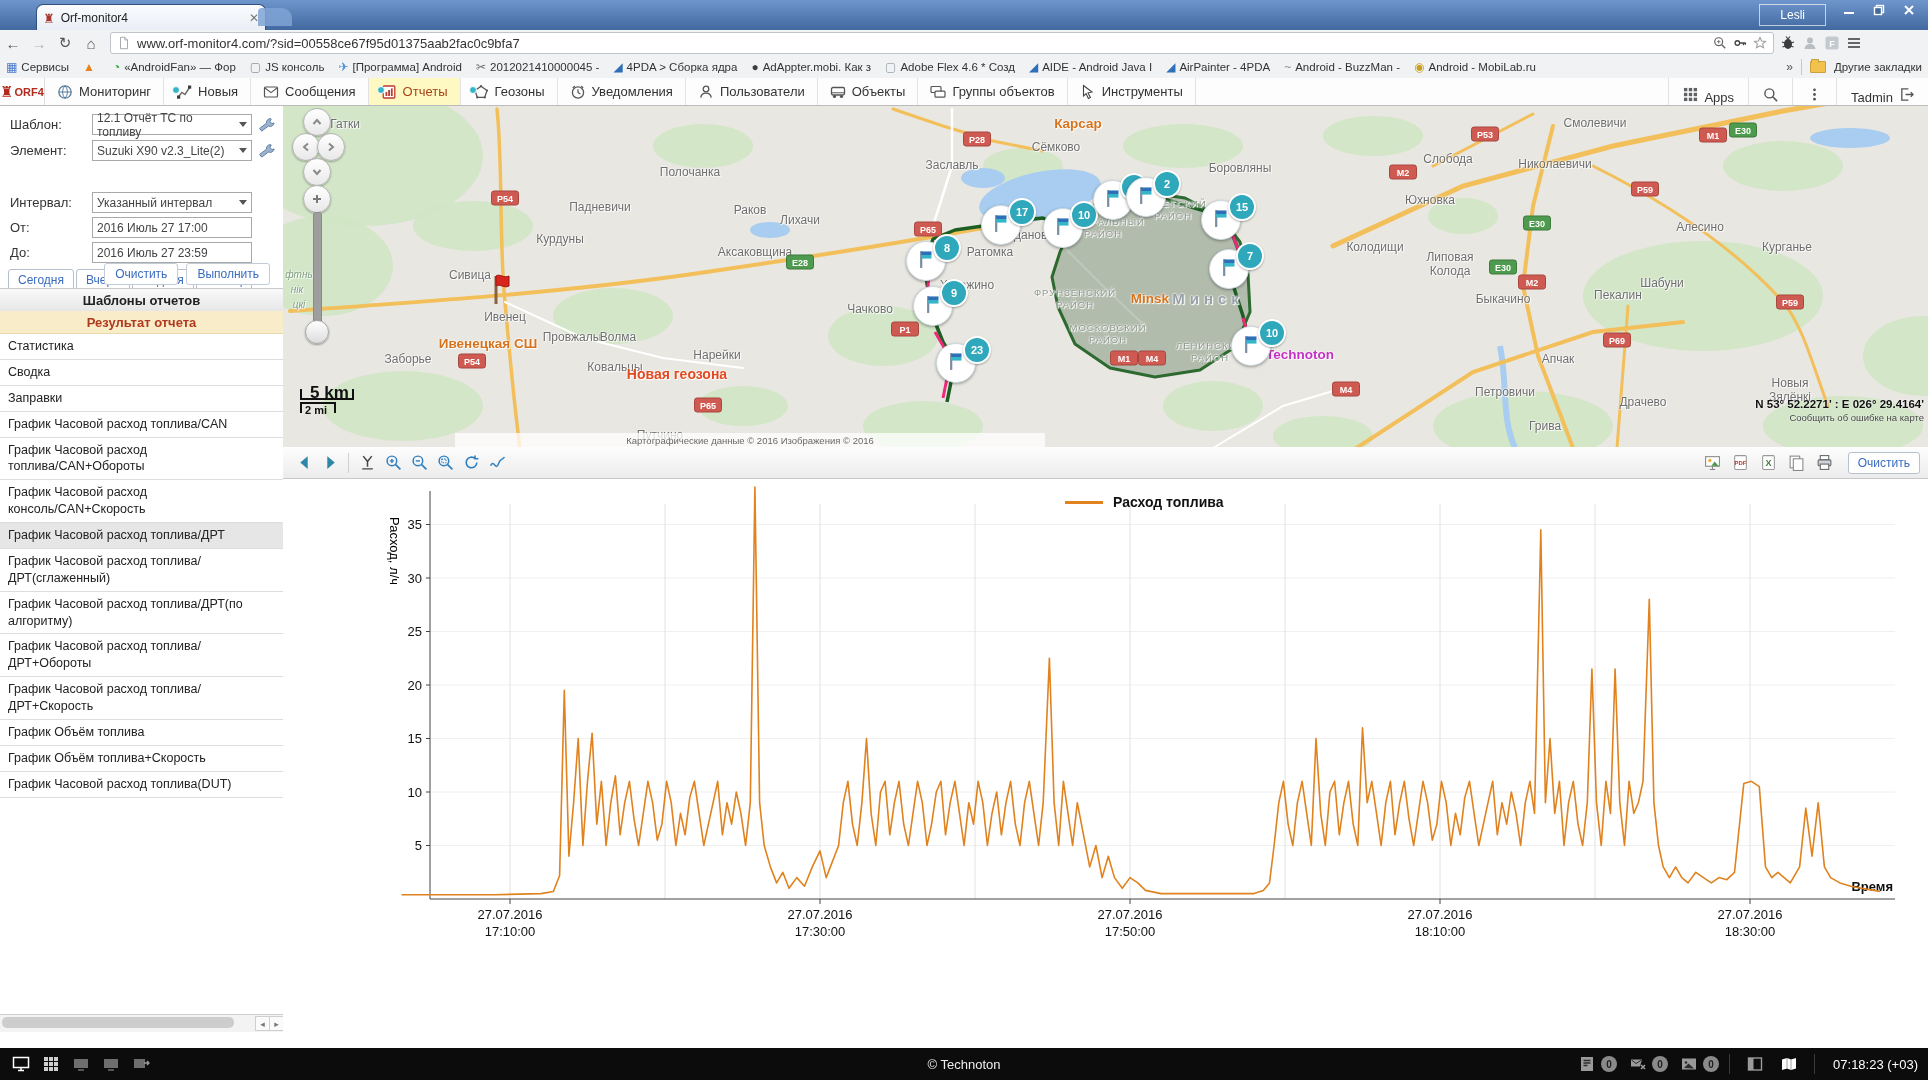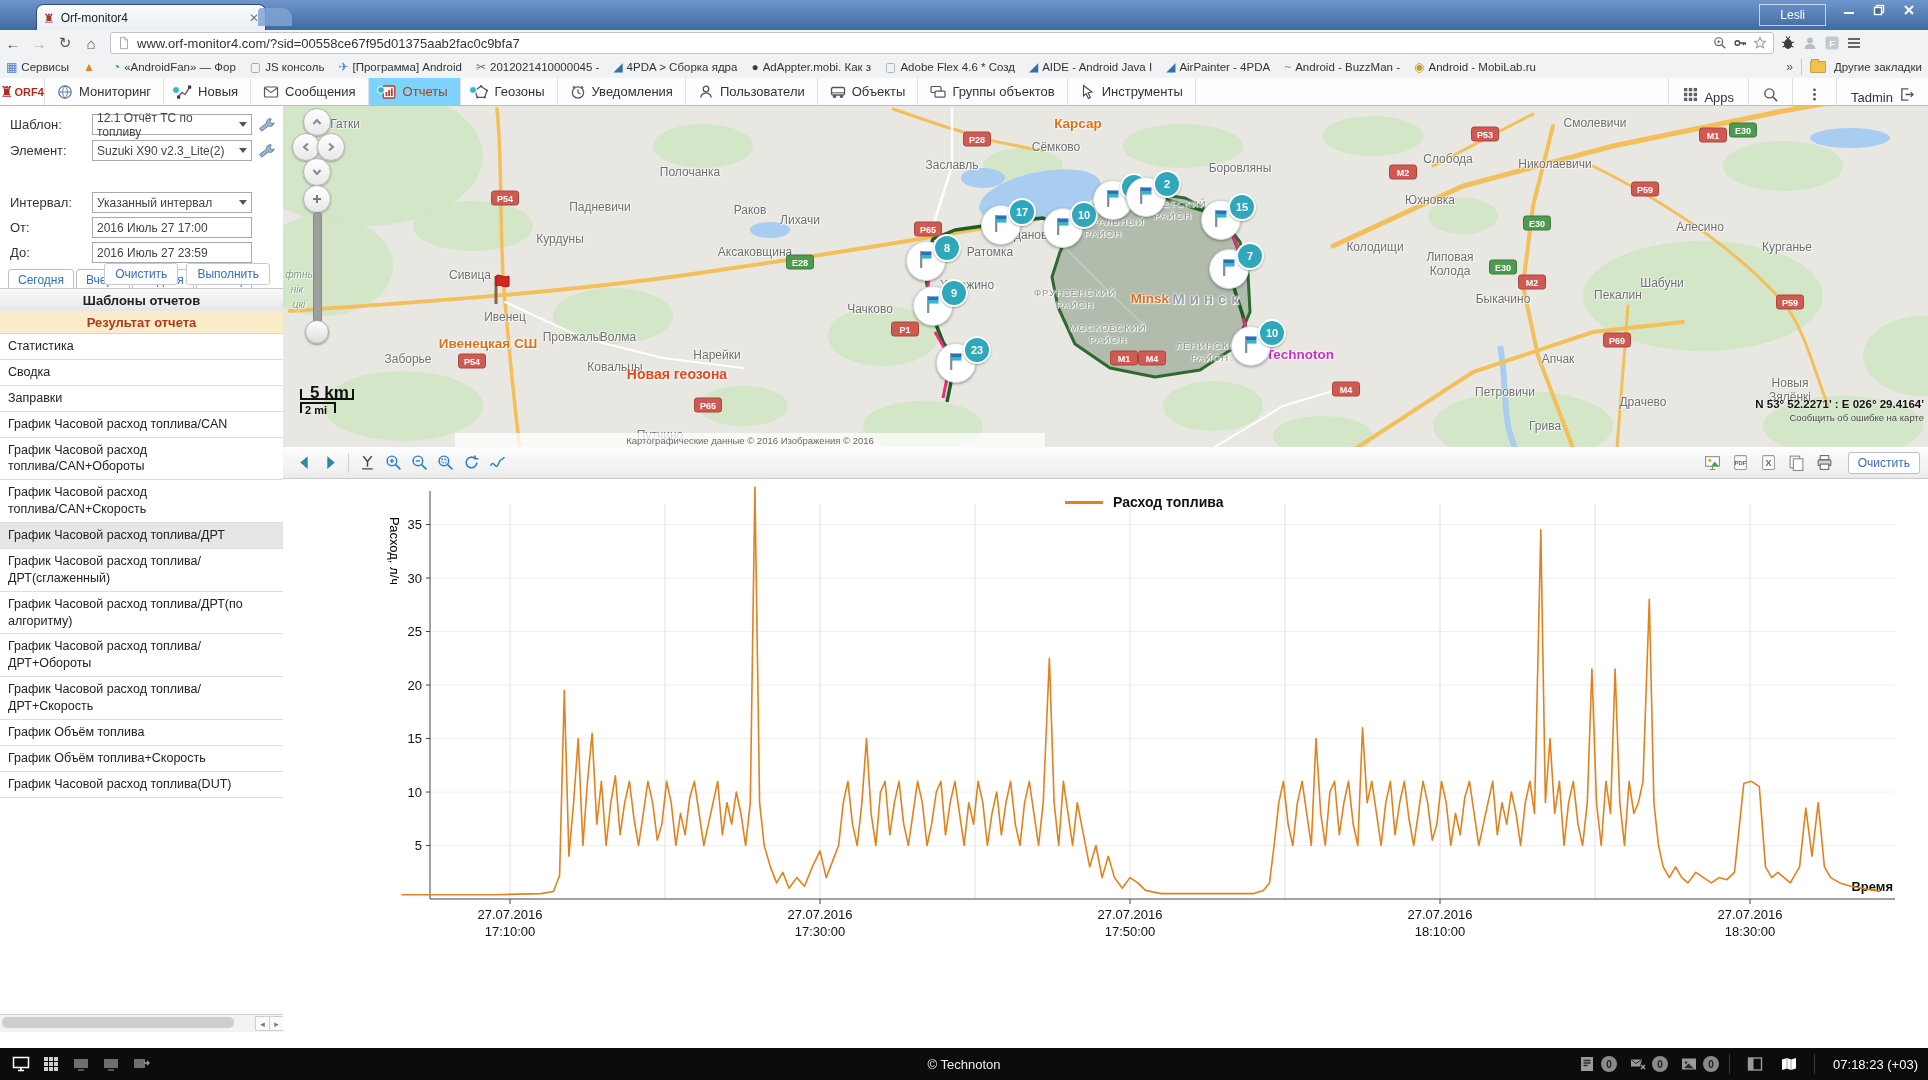--- a/index.html
+++ b/index.html
@@ -32,21 +32,21 @@
   .bm{display:flex;align-items:center;gap:4px;margin-right:14px;white-space:nowrap;font-size:11.5px;color:#333;}
   .bm .g{font-size:12px;line-height:1;}
   #bm-sep{width:1px;height:16px;background:#c9c9c9;}
   .folder{width:14px;height:10px;background:#f2c14e;border:1px solid #caa23c;border-radius:1px;position:relative;}
   .folder:before{content:"";position:absolute;left:0;top:-3px;width:6px;height:3px;background:#f2c14e;border:1px solid #caa23c;border-bottom:none;border-radius:1px 1px 0 0;}
   
   #apptoolbar{left:0;top:78px;width:1928px;height:27px;background:#fdfdfd;border-bottom:1px solid #8e8e8e;display:flex;align-items:stretch;}
   #logo{width:44px;display:flex;align-items:center;justify-content:center;gap:1px;color:#b22a1e;font-weight:bold;font-size:11px;border-right:1px solid #ddd;}
   #logo .r{font-size:15px;line-height:1;}
   .titem{display:flex;align-items:center;gap:6px;padding:0 12px;font-size:13px;color:#333;border-right:1px solid #e2e2e2;position:relative;cursor:pointer;}
-  .titem.active{background:#7dd3fc;color:#a84318;}
+  .titem.active{background:#fef9c3;color:#a84318;}
   .titem .ticon{width:16px;height:16px;position:relative;}
   .titem .ticon svg{width:16px;height:16px;display:block;}
   .titem .dot{display:none;position:absolute;left:8px;top:8px;width:6px;height:6px;border-radius:50%;background:#35b6c8;border:1px solid #fff;}
   .titem .dot.show{display:block;}
   #tb-right{margin-left:auto;display:flex;align-items:stretch;}
   .tbr{display:flex;align-items:flex-end;gap:6px;padding:0 14px;border-left:1px solid #e2e2e2;font-size:13px;color:#333;cursor:pointer;}
   .tbr svg{width:15px;height:15px;}
   
   #sidebar{left:0;top:105px;width:283px;height:909px;background:#fff;border-right:1px solid #9a9a9a;border-top:1px solid #bbb;}
   #vscroll{left:0;top:105px;width:8px;height:909px;background:#f2f2f2;border-right:1px solid #e0e0e0;}
@@ -492,21 +492,21 @@
     </div>
     <div class="shead" id="shead1" style="top:182px">Шаблоны отчетов</div>
     <div class="shead" id="shead2" style="top:205px">Результат отчета</div>
     <div id="slist" style="top:228px">
 
     <div class="sitem">Статистика</div>
         <div class="sitem">Сводка</div>
         <div class="sitem">Заправки</div>
         <div class="sitem">График Часовой расход топлива/CAN</div>
         <div class="sitem">График Часовой расход топлива/CAN+Обороты</div>
-        <div class="sitem">График Часовой расход топлива/CAN+Скорость</div>
+        <div class="sitem">График Часовой расход консоль/CAN+Скорость</div>
         <div class="sitem sel">График Часовой расход топлива/ДРТ</div>
         <div class="sitem">График Часовой расход топлива/ДРТ(сглаженный)</div>
         <div class="sitem">График Часовой расход топлива/ДРТ(по алгоритму)</div>
         <div class="sitem">График Часовой расход топлива/ДРТ+Обороты</div>
         <div class="sitem">График Часовой расход топлива/ДРТ+Скорость</div>
         <div class="sitem">График Объём топлива</div>
         <div class="sitem">График Объём топлива+Скорость</div>
         <div class="sitem">График Часовой расход топлива(DUT)</div>
       </div>
   </div>

